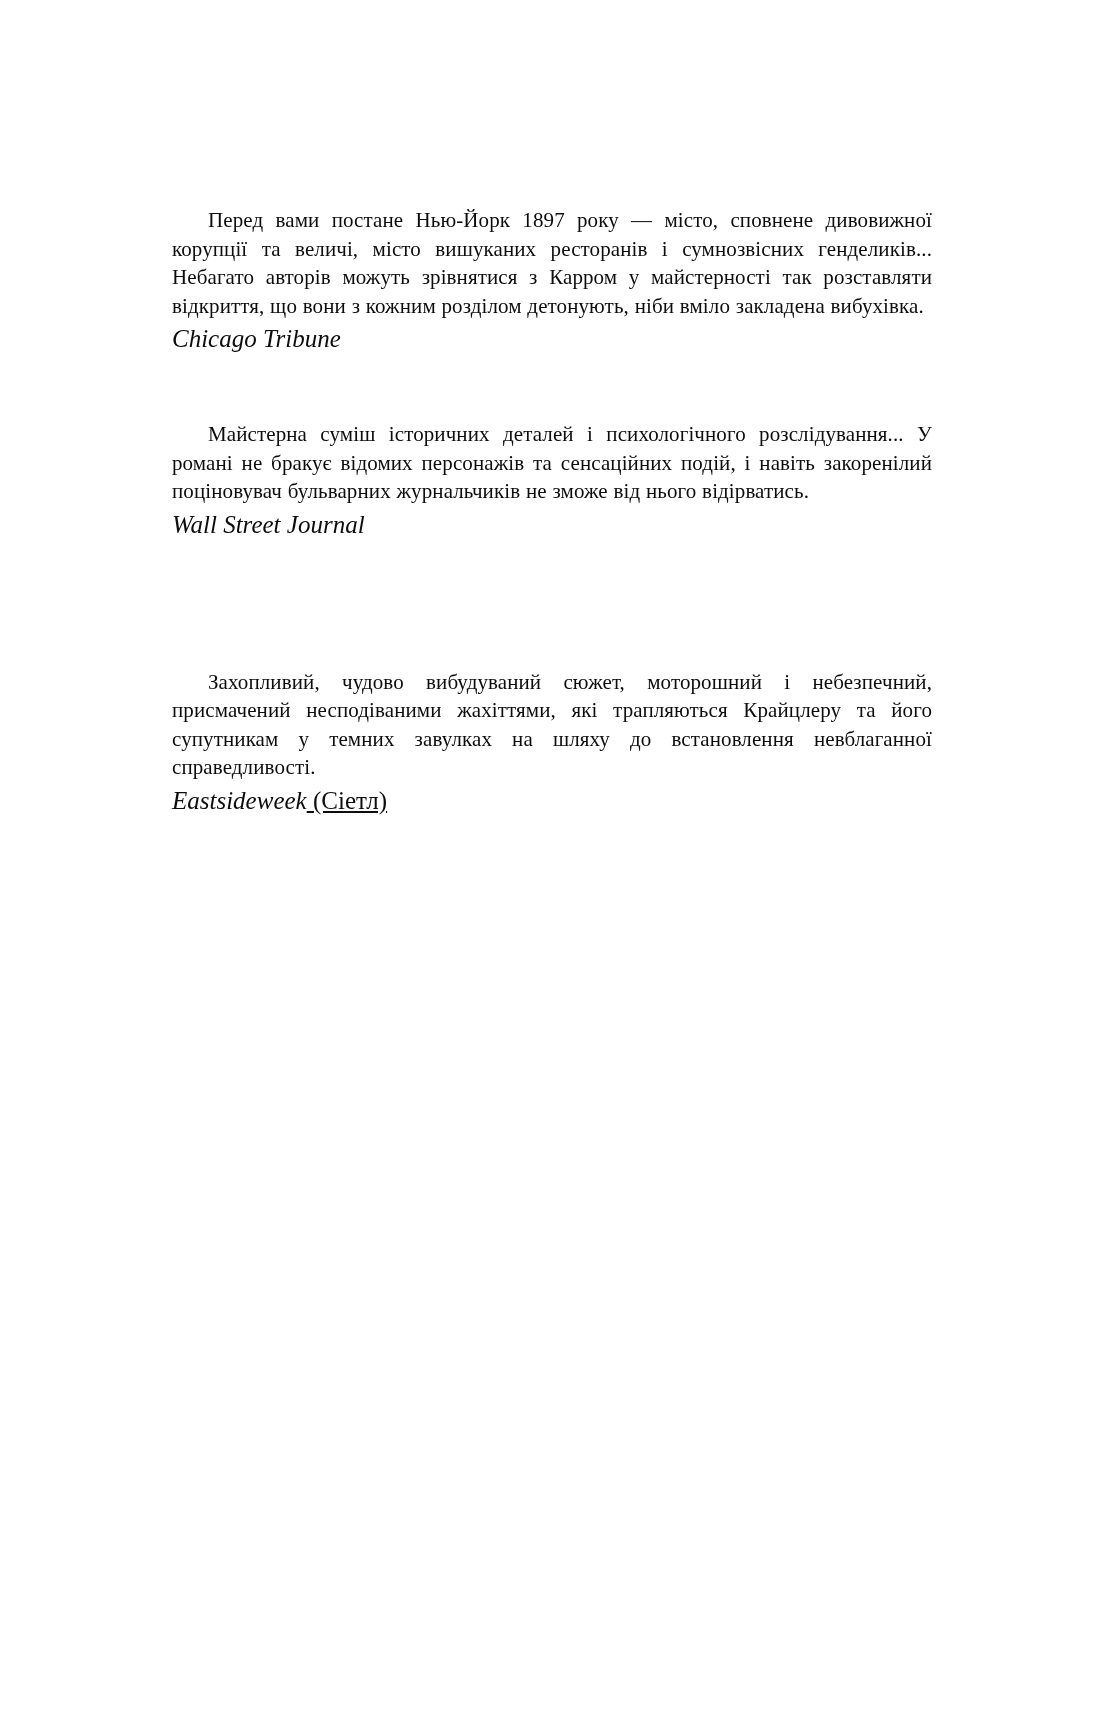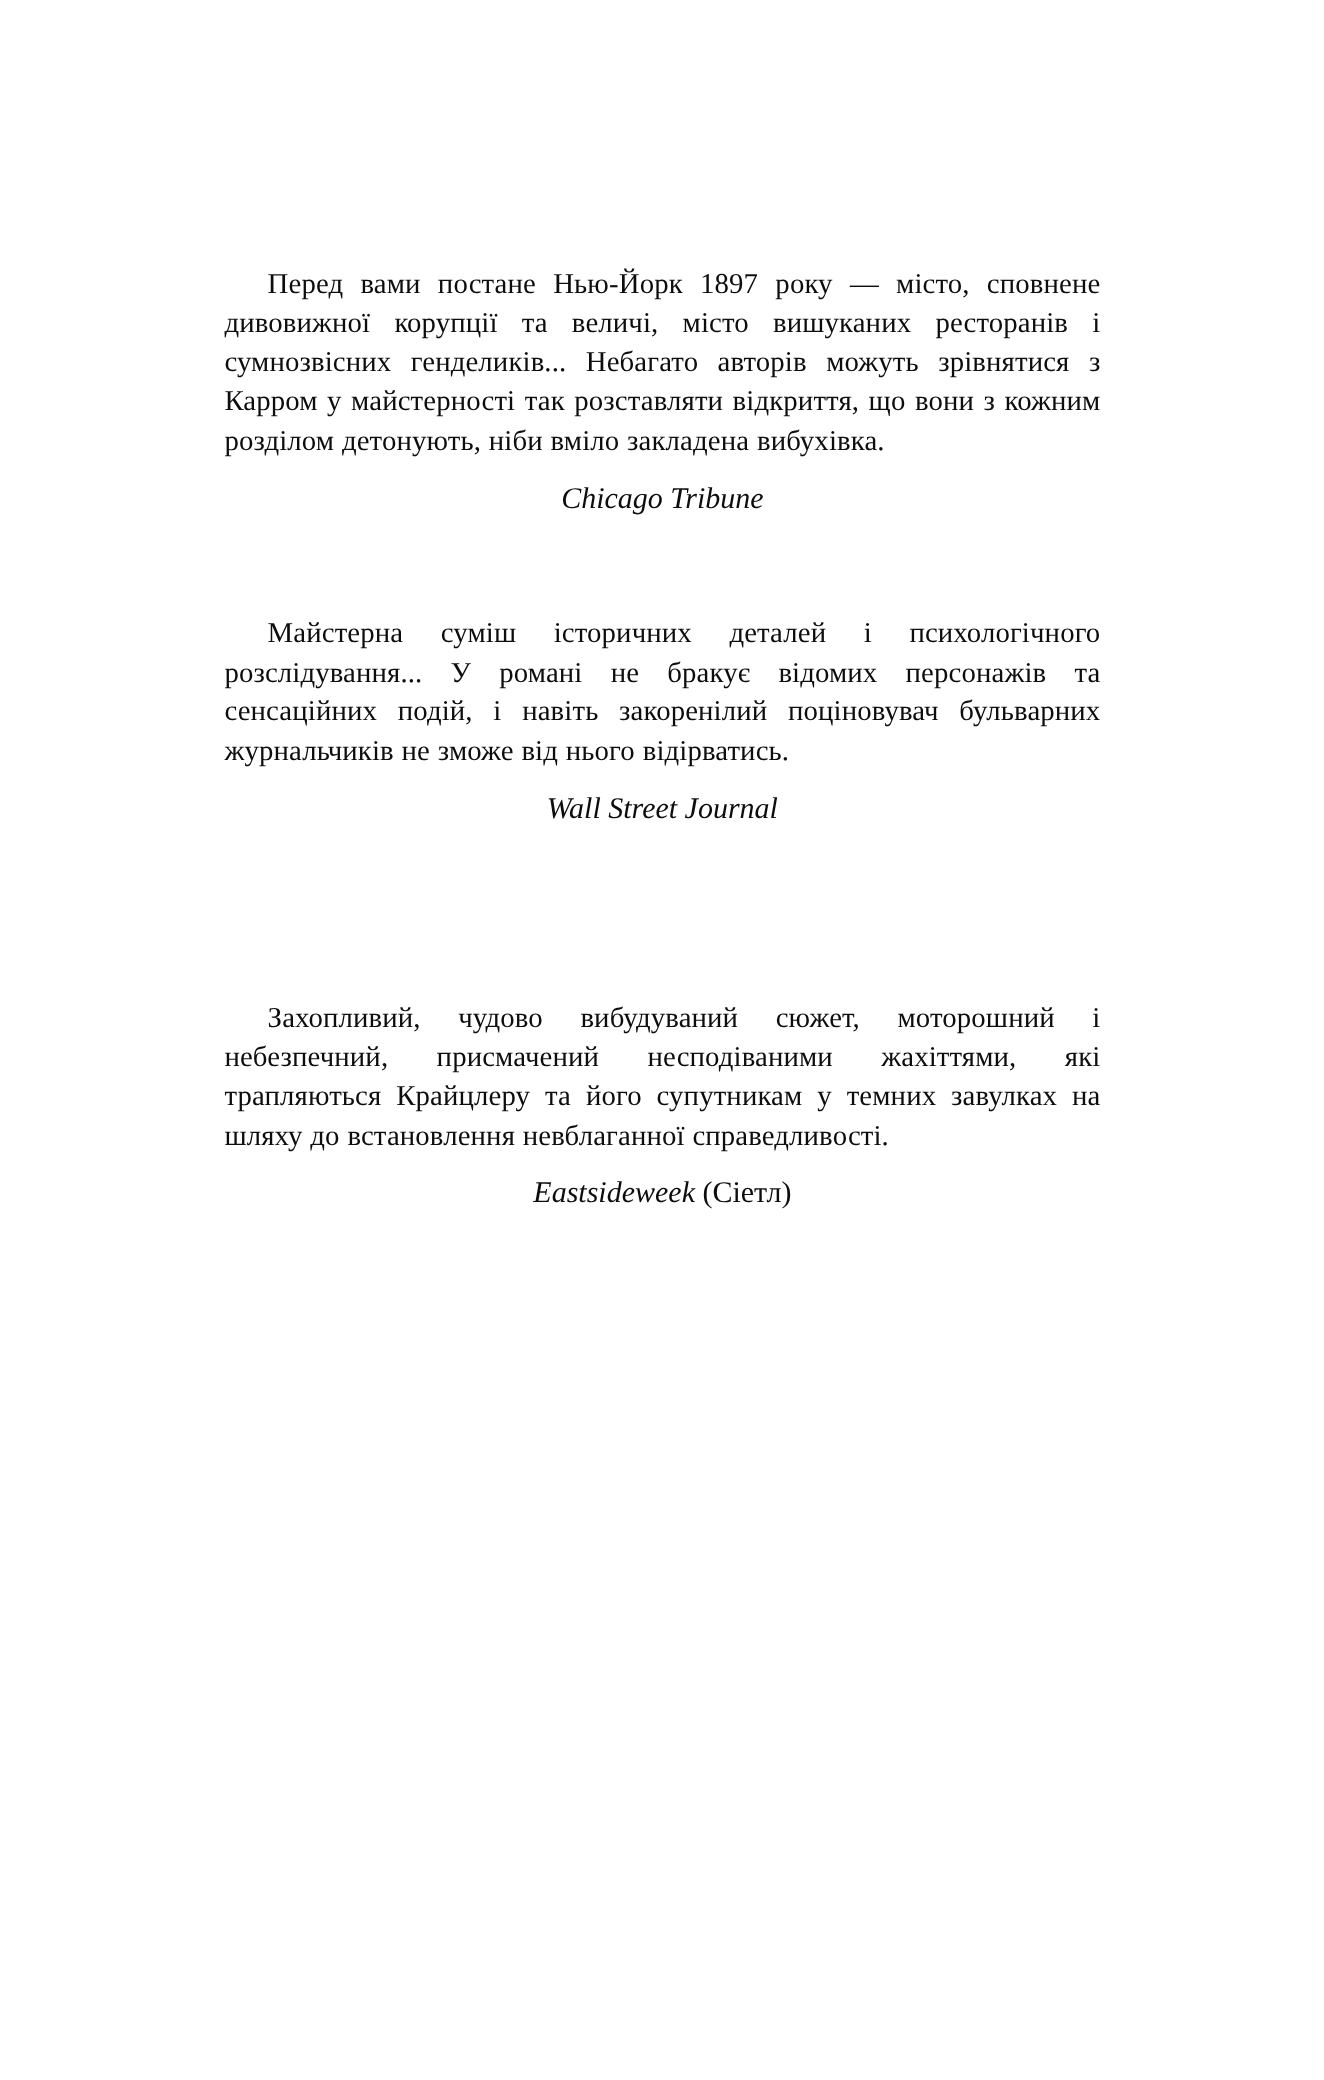--- a/index.html
+++ b/index.html
@@ -20,41 +20,42 @@
   .content {
     position: absolute;
     left: 172px;
     top: 206px;
     width: 760px;
   }
   .quote-block {
     margin-bottom: 34px;
   }
   .quote-text {
-    font-size: 24px;
+    font-size: 21px;
     line-height: 1.36;
     text-align: justify;
     text-indent: 36px;
-    margin: 15px;
+    margin: 0;
     letter-spacing: 0.1px;
     word-spacing: 0.4px;
     hyphens: manual;
   }
   .quote-text.tight {
     word-spacing: 0px;
   }
   .attribution {
     font-size: 25px;
     line-height: 1.36;
-    text-align: center;
+    text-align: left;
     font-style: italic;
     margin: 2px 0 0 0;
   }
   .attribution .roman {
     font-style: normal;
+    text-decoration: underline;
   }
   .gap-1 { height: 30px; }
   .gap-2 { height: 28px; }
   .gap-3 { height: 30px; }
 </style>
 </head>
 <body>
 
 <div class="page">
   <div class="content">

